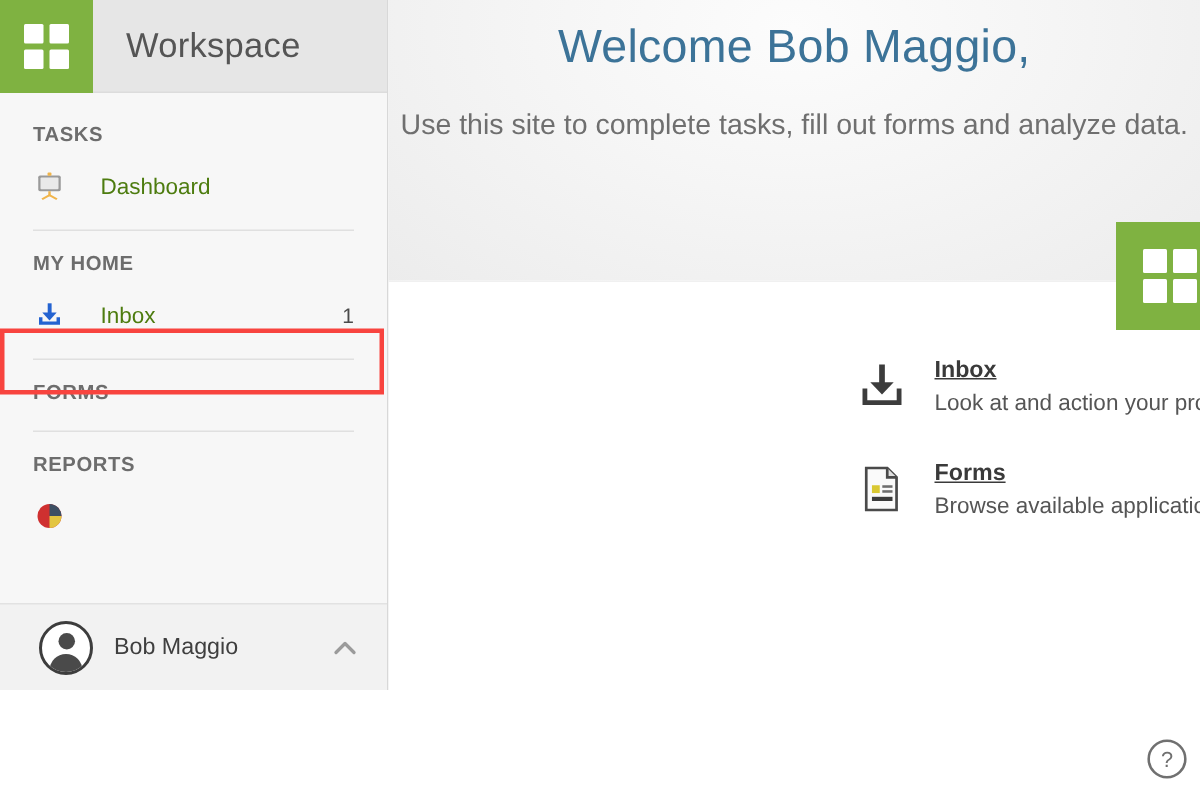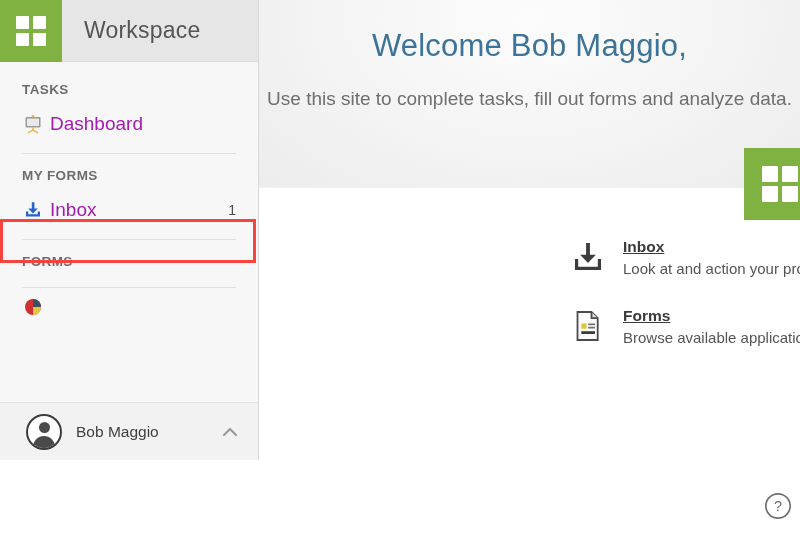--- a/index.html
+++ b/index.html
@@ -50,21 +50,21 @@
     font-size: 13.5px; color: #6d6d6d; font-weight: bold;
     letter-spacing: .4px; padding: 14px 0 8px 22px;
   }
   .sb-item {
     position: relative;
     display: flex; align-items: center;
     height: 38px; padding: 0 22px 0 22px;
     cursor: pointer;
   }
   .sb-item .ico { width: 22px; height: 22px; flex: 0 0 22px; display:flex; align-items:center; justify-content:center; }
-  .sb-item .lbl { margin-left: 6px; font-size: 19px; color: #a21caf; }
+  .sb-item .lbl { margin-left: 23px; font-size: 15px; color: #4d7c0f; }
   .sb-item .count { margin-left: auto; font-size: 14px; color: #4a4a4a; }
   .sb-divider { height: 1px; background: #e0e0e0; margin: 10px 22px 0 22px; }
 
   .highlight-box {
     position: absolute;
     left: 0px; top: 219px; width: 256px; height: 44px;
     border: 3px solid #f8443f;
     pointer-events: none;
     z-index: 20;
   }
@@ -92,21 +92,21 @@
 
   
   .main { position: relative; flex: 1 1 auto; height: 541px; background:#fff; }
   .hero {
     position: relative;
     height: 188px;
     background: radial-gradient(ellipse 70% 130% at 50% 10%, #fcfcfc 0%, #f6f6f6 40%, #ececec 100%);
     border-bottom: 1px solid #f0f0f0;
   }
   .hero h1 {
-    text-align:center; padding-top: 28px;
+    text-align:center; padding-top: 13px;
     font-size: 31px; font-weight: 400; color: #3c7398;
     letter-spacing: .2px;
   }
   .hero p {
     text-align:center; padding-top: 24px;
     font-size: 19px; color: #6f6f6f;
   }
   .big-logo {
     position: absolute; left: 485px; top: 148px;
     width: 72px; height: 72px; background: #7fb241;
@@ -163,37 +163,38 @@
             <rect x="8.7" y="1" width="2.6" height="2.2" rx=".6" fill="#f0b44a"></rect>
             <path d="M9.2 13.5h1.6v3.3H9.2z" fill="#f0b44a"></path>
             <path d="M10 15.3 L4.6 18.3 L5.5 19.4 L10 16.8 L14.5 19.4 L15.4 18.3 Z" fill="#f0b44a"></path>
           </svg>
         </span>
         <span class="lbl">Dashboard</span>
         <span class="count"></span>
       </div>
       <div class="sb-divider"></div>
 
-      <div class="sb-section-label">MY FORMS</div>
+      <div class="sb-section-label">MY HOME</div>
       <div class="sb-item">
         <span class="ico">
           <svg width="20" height="20" viewBox="0 0 20 20">
             <rect x="8.8" y="2.2" width="2.6" height="7.5" fill="#2463d1"></rect>
             <path d="M10 13.6 L5.2 8.4 L14.8 8.4 Z" fill="#2463d1"></path>
             <path d="M3 11.5v5h14v-5h-2.3v2.8H5.3V11.5z" fill="#2463d1"></path>
           </svg>
         </span>
         <span class="lbl">Inbox</span>
         <span class="count">1</span>
       </div>
       <div class="sb-divider"></div>
 
       <div class="sb-section-label">FORMS</div>
       <div class="sb-divider"></div>
 
+      <div class="sb-section-label">REPORTS</div>
       <div class="sb-item">
         <span class="ico">
           <svg width="20" height="20" viewBox="0 0 20 20">
             <circle cx="10" cy="10" r="8" fill="#cf3030"></circle>
             <path d="M10 10 L10 2 A8 8 0 0 1 18 10 Z" fill="#3d4f63"></path>
             <path d="M10 10 L18 10 A8 8 0 0 1 10 18 Z" fill="#e3c540"></path>
           </svg>
         </span>
         <span class="count"></span>
       </div>

